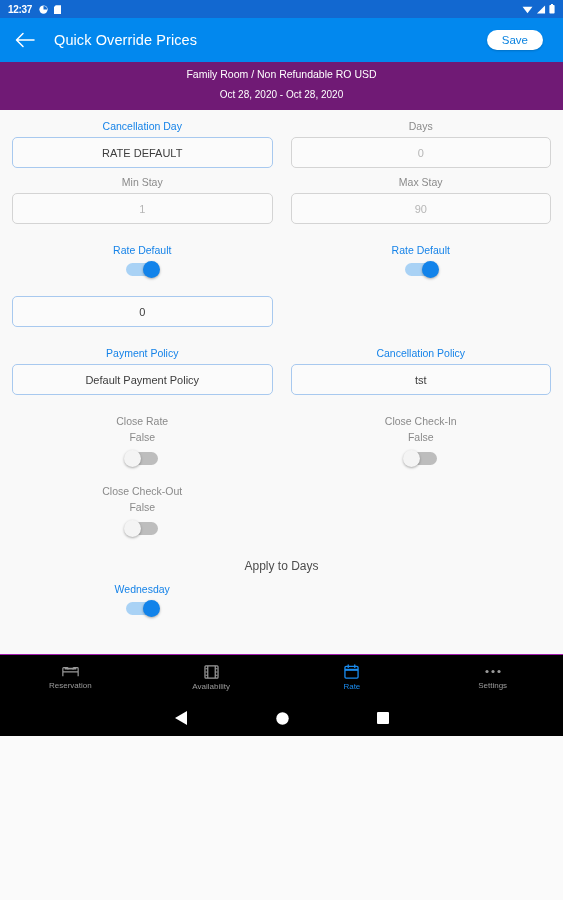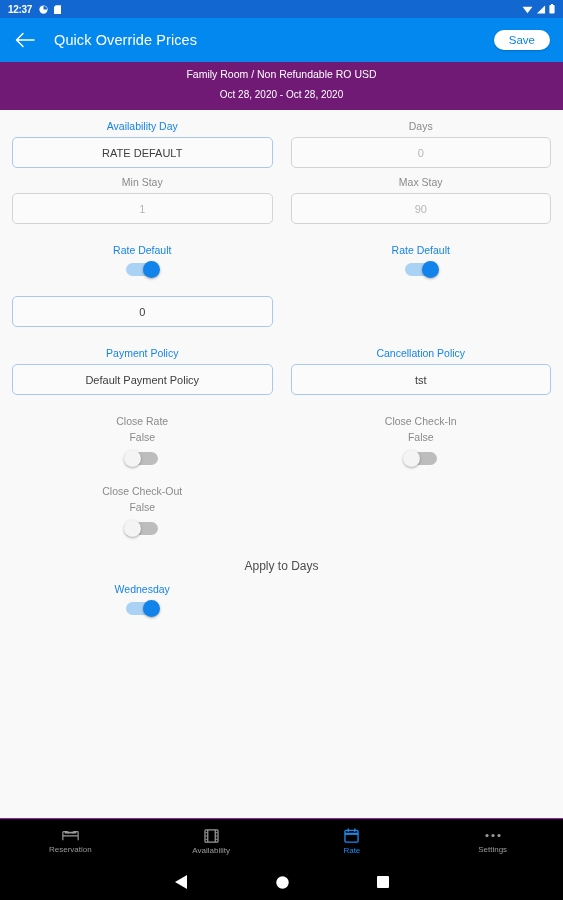--- a/index.html
+++ b/index.html
@@ -2,21 +2,21 @@
 <html><head>
 <meta charset="utf-8">
 <style>
   * { box-sizing: border-box; margin: 0; padding: 0; }
   html, body {
     width: 563px; height: 900px;
     font-family: "Liberation Sans", sans-serif;
     background: #fafafa;
     overflow: hidden;
   }
-  .phone { width: 563px; height: 900px; display: flex; flex-direction: column; position: relative; }
+  .phone { width: 563px; height: 736px; display: flex; flex-direction: column; position: relative; }
 
   
   .statusbar {
     height: 18px; background: #1268d0; color: #ffffff;
     display: flex; align-items: center; padding: 0 8px;
     font-size: 10px; font-weight: bold; flex: 0 0 auto;
   }
   .sb-time { margin-right: 7px; letter-spacing: -0.3px; }
   .sb-left-icons { display: flex; align-items: center; gap: 6px; }
   .sb-spacer { flex: 1; }
@@ -29,21 +29,21 @@
     display: flex; align-items: center; padding: 0 14px; position: relative;
   }
   .back-arrow {
     width: 22px; height: 22px; color: #fff; cursor: pointer;
     display: flex; align-items: center; justify-content: center;
   }
   .appbar-title {
     color: #fff; font-size: 14.5px; margin-left: 18px; letter-spacing: 0.1px;
   }
   .save-btn {
-    position: absolute; right: 13px; top: 50%; transform: translateY(-50%);
+    position: absolute; right: 20px; top: 50%; transform: translateY(-50%);
     background: #fff; color: #0b83e0; border-radius: 13px;
     padding: 4px 15px; font-size: 11.5px; cursor: pointer;
     box-shadow: 0 1px 2px rgba(0,0,0,.18);
   }
 
   
   .subtitle-block {
     background: #701a75; flex: 0 0 auto; padding: 6px 0 10px;
     text-align: center; color: #fff;
   }
@@ -185,21 +185,21 @@
   <div class="subtitle-block">
     <div class="subtitle-1">Family Room / Non Refundable RO USD</div>
     <div class="subtitle-2">Oct 28, 2020 - Oct 28, 2020</div>
   </div>
 
 
   <div class="body">
 
     <div class="row">
       <div class="col field">
-        <span class="flabel blue">Availability Day</span>
+        <span class="flabel blue">Cancellation Day</span>
         <div class="finput blue">RATE DEFAULT</div>
       </div>
       <div class="col field">
         <span class="flabel">Days</span>
         <div class="finput grey">0</div>
       </div>
     </div>
 
     <div class="row">
       <div class="col field">

